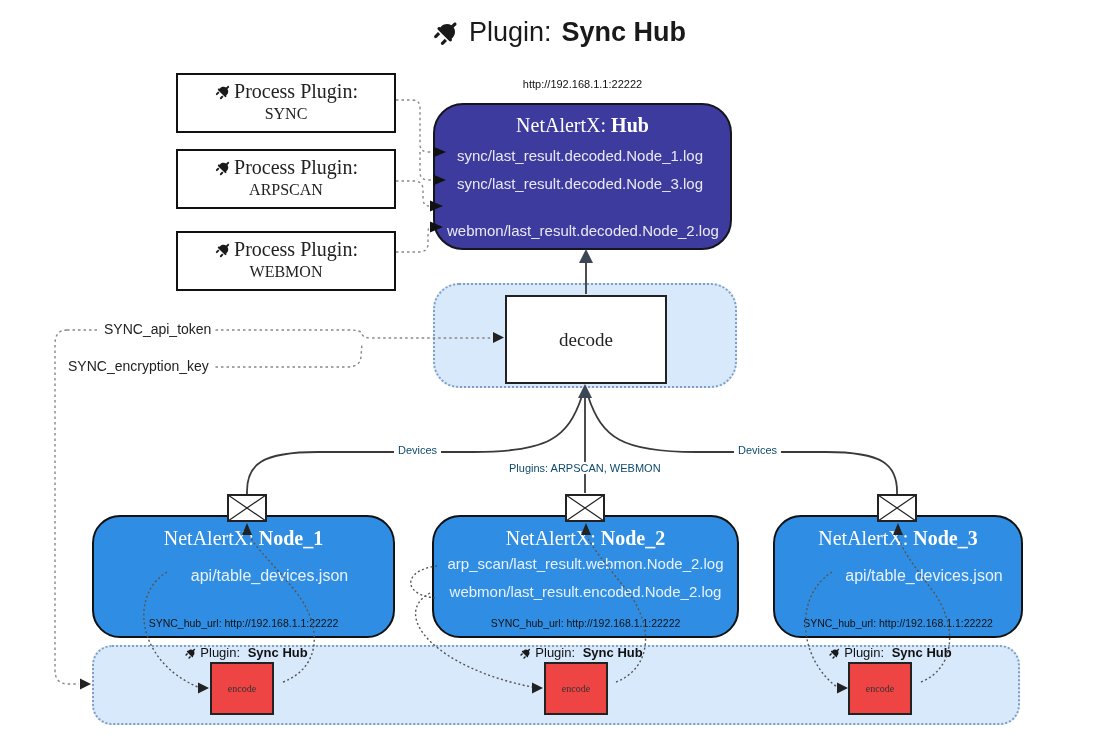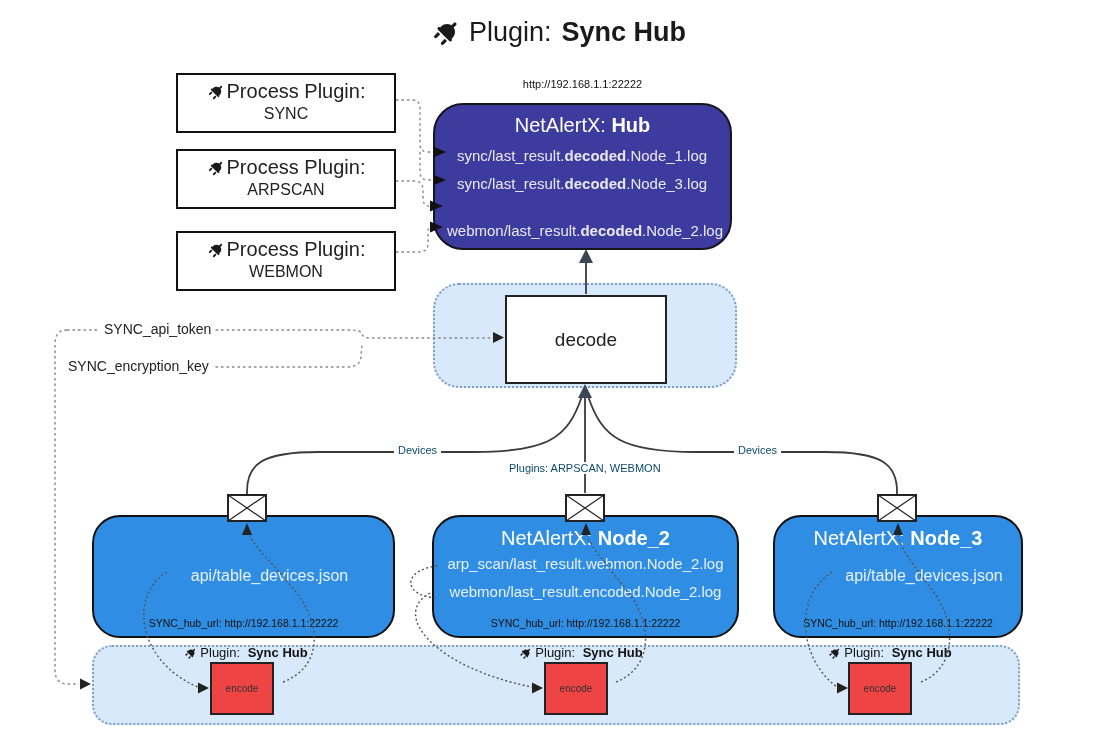--- a/index.html
+++ b/index.html
@@ -1,35 +1,35 @@
 <!DOCTYPE html>
 <html><head>
 <meta charset="utf-8">
 <style>
   html,body{margin:0;padding:0;background:#fff;}
   .canvas{position:relative;width:1117px;height:754px;background:#fff;
           font-family:"Liberation Sans","DejaVu Sans",sans-serif;overflow:hidden;}
-  .mono{font-family:Liberation Sans, sans-serif;}
+  .mono{font-family:Liberation Serif, serif;}
   .abs{position:absolute;}
 
   
   .title{left:0;top:16px;width:1117px;display:flex;justify-content:center;align-items:center;
          gap:6px;font-size:27px;color:#1a1a1a;z-index:2;}
   .title .t-name{font-weight:bold;margin-left:4px;}
   .plug{display:inline-block;}
 
   
   .hub-url{left:433px;top:78px;width:299px;text-align:center;font-size:11px;color:#111;z-index:2;}
   .hub{left:433px;top:103px;width:299px;height:147px;background:#3d3b9e;border:2px solid #15151c;
        border-radius:30px;box-sizing:border-box;z-index:1;}
   .hub-title{position:absolute;left:0;top:9px;width:100%;text-align:center;color:#fff;font-size:20px;}
   .hub-title b{font-weight:bold;}
   .hub-log{position:absolute;left:10px;right:4px;height:20px;color:#e9e9f2;font-size:15px;
            white-space:nowrap;}
-  .hub-log b{font-weight:bold;}
+  .hub-log b{font-weight:normal;}
   .hl1{top:42px;left:22px;} .hl2{top:70px;left:22px;} .hl3{top:96px;left:12px;} .hl4{top:117px;left:12px;}
 
   
   .pbox{left:176px;width:220px;height:60px;background:#fff;border:2px solid #111;
         box-sizing:border-box;z-index:1;}
   .pb1{top:73px;} .pb2{top:149px;} .pb3{top:231px;}
   .pbox .row1{display:flex;align-items:center;justify-content:center;margin-top:5px;gap:1px;
               font-size:20px;color:#222;}
   .pbox .row2{text-align:center;font-size:16px;color:#222;margin-top:2px;}
 
@@ -145,20 +145,21 @@
   <div class="abs decode-box mono">decode</div>
 
   <span class="abs linelabel lab-token">SYNC_api_token</span>
   <span class="abs linelabel lab-key">SYNC_encryption_key</span>
 
   <span class="abs linelabel lab-small lab-dev-l">Devices</span>
   <span class="abs linelabel lab-small lab-dev-r">Devices</span>
   <span class="abs linelabel lab-small lab-plugins">Plugins: ARPSCAN, WEBMON</span>
 
   <div class="abs node n1">
+    <div class="node-title mono"><span>NetAlertX:</span> <b>Node_1</b></div>
     <div class="node-file nf-single">api/table_devices.json</div>
     <div class="node-huburl">SYNC_hub_url: http://192.168.1.1:22222</div>
   </div>
 
   <div class="abs node n2">
     <div class="node-title mono"><span>NetAlertX:</span> <b>Node_2</b></div>
     <div class="node-file nf-a">arp_scan/last_result.webmon.Node_2.log</div>
     <div class="node-file nf-b">webmon/last_result.encoded.Node_2.log</div>
     <div class="node-huburl">SYNC_hub_url: http://192.168.1.1:22222</div>
   </div>

